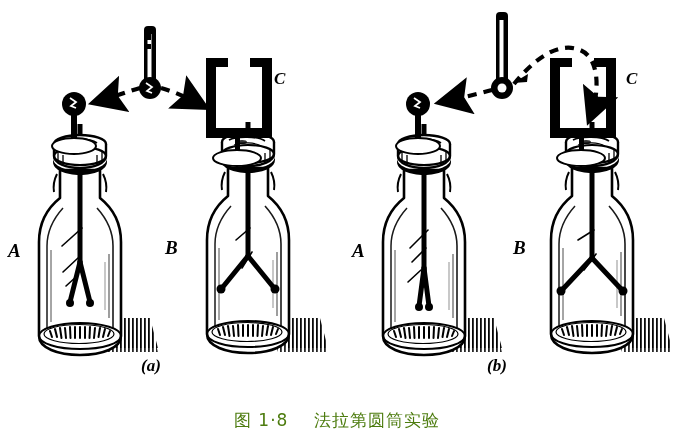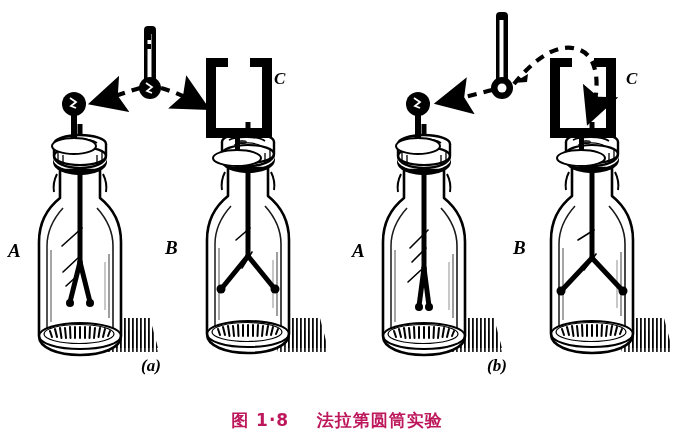--- a/index.html
+++ b/index.html
@@ -13,23 +13,23 @@
   }
   #figure-root{position:relative;width:674px;height:438px;background:#fff;}
   #figure-svg{position:absolute;left:0;top:0;}
   .caption-layer{
     position:absolute;left:0;right:0;bottom:6px;
     text-align:center;
   }
   .caption-text{
     font-family:"DejaVu Sans", sans-serif;
     font-size:17px;
-    font-weight:bold;
+    font-weight:normal;
     letter-spacing:1px;
-    color:#be185d;
+    color:#4d7c0f;
     display:inline-block;
     white-space:pre;
   }
   .panel-label{
     position:absolute;
     font-family:"Liberation Serif", serif;
     font-style:italic;
     font-weight:bold;
     font-size:17px;
     color:#000;

